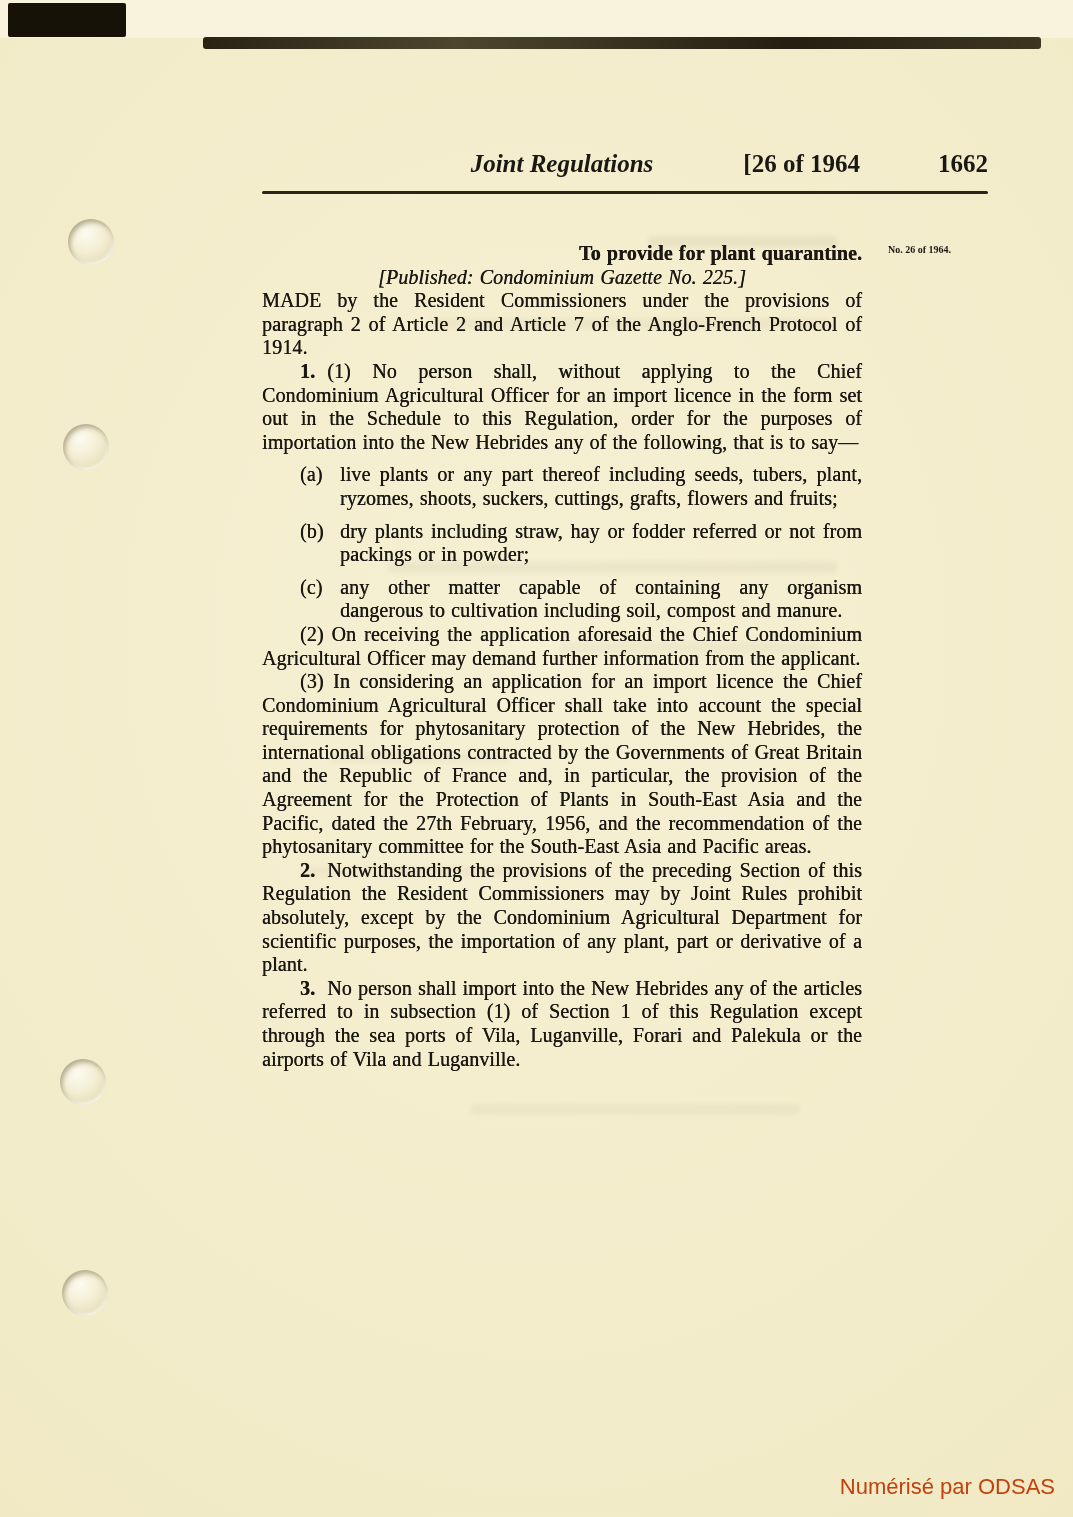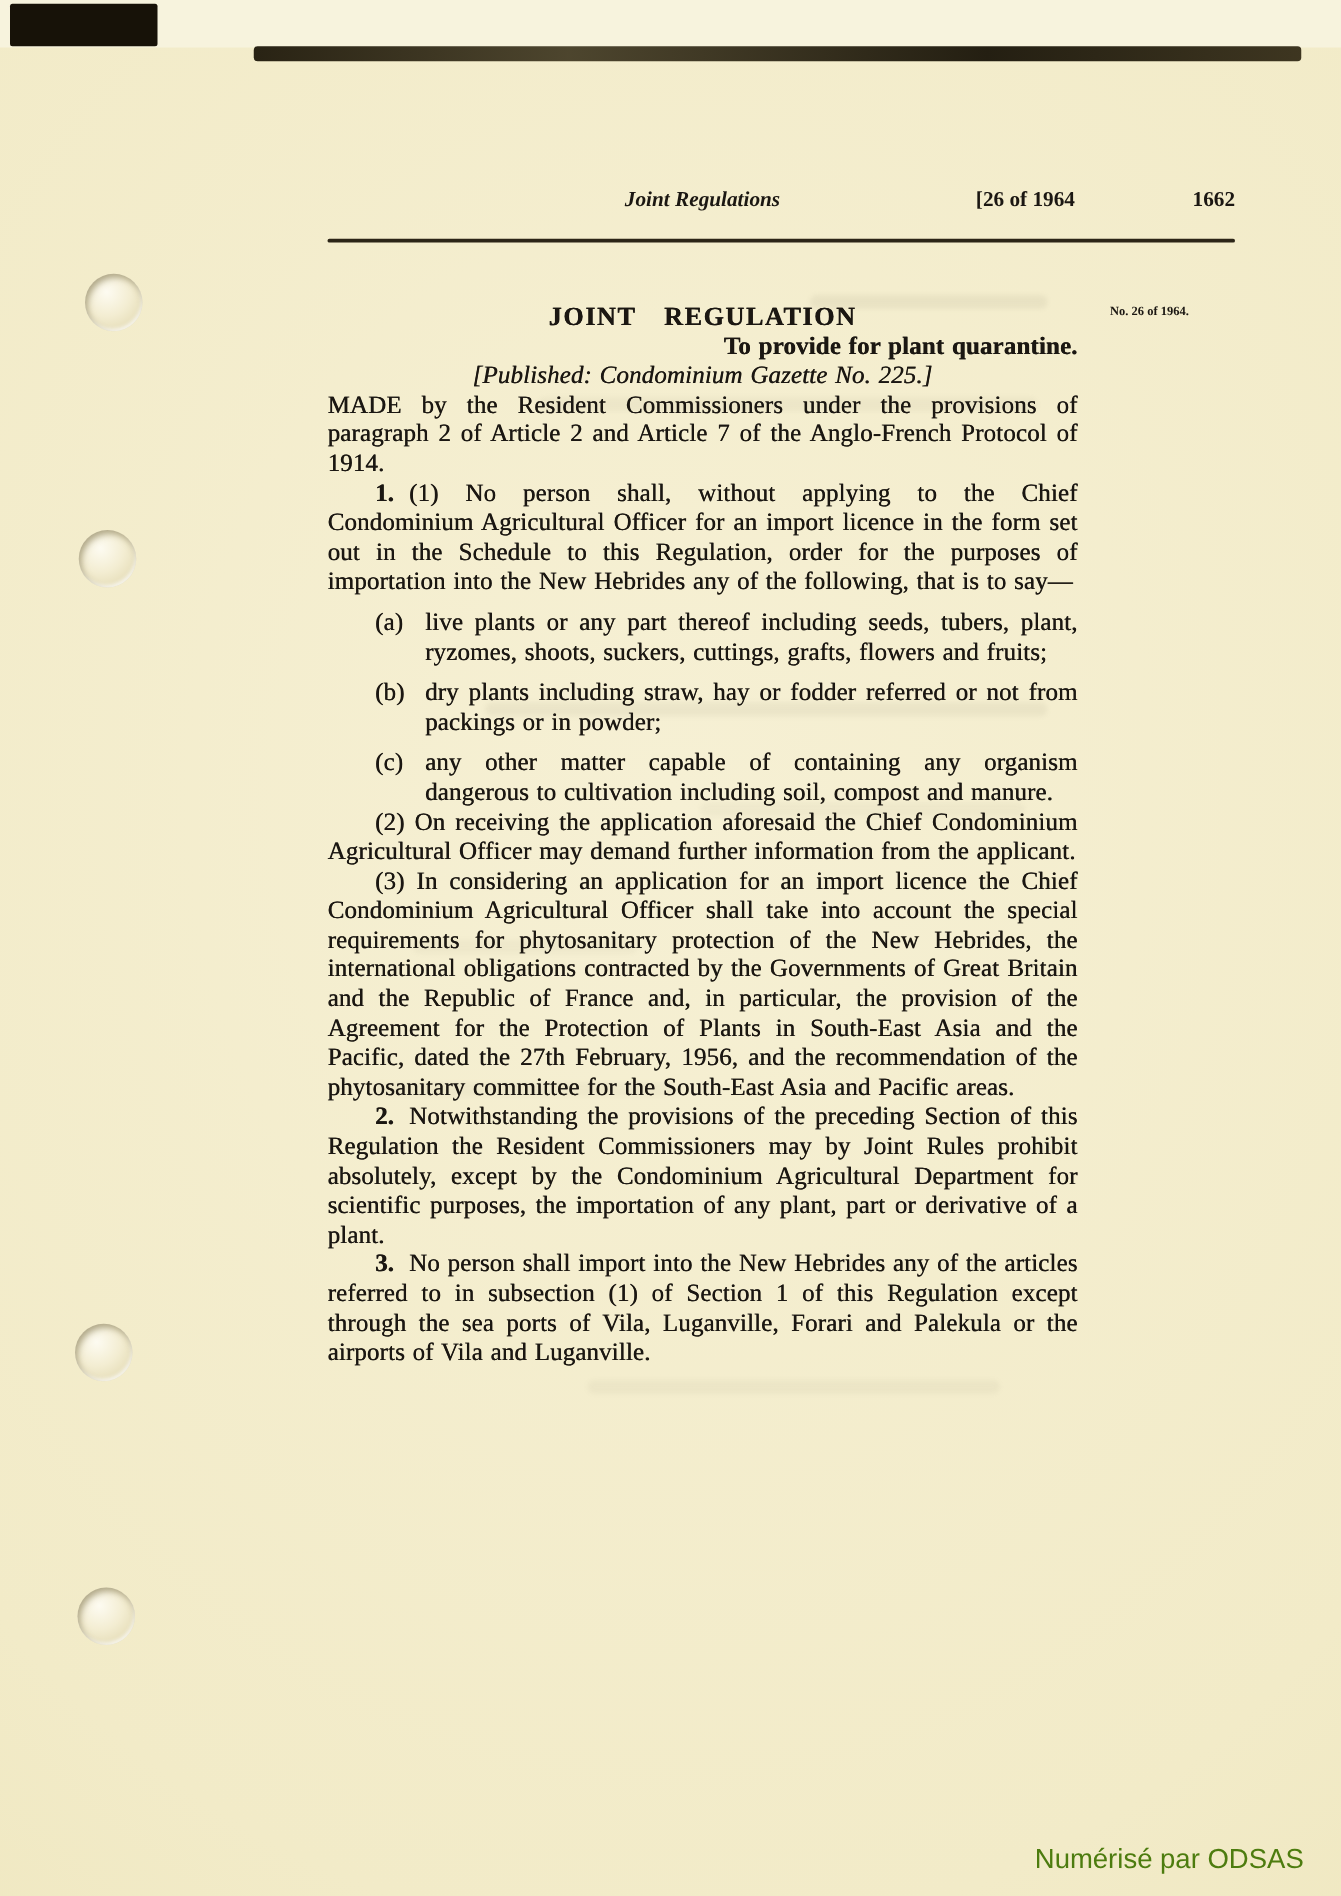--- a/index.html
+++ b/index.html
@@ -35,21 +35,21 @@
   .ghost { position: absolute; height: 11px; border-radius: 6px; background: #8a8468; filter: blur(2px); }
   .g1 { left: 648px; top: 236px; width: 190px; opacity: .10; }
   .g2 { left: 430px; top: 318px; width: 400px; opacity: .07; }
   .g3 { left: 388px; top: 562px; width: 450px; opacity: .09; }
   .g4 { left: 560px; top: 642px; width: 260px; opacity: .06; }
   .g5 { left: 330px; top: 752px; width: 180px; opacity: .06; }
   .g6 { left: 300px; top: 866px; width: 240px; opacity: .06; }
   .g7 { left: 470px; top: 1104px; width: 330px; opacity: .07; }
 
   
-  .hdr { position: absolute; left: 262px; top: 150px; width: 726px; height: 26px; font-size: 17px; }
+  .hdr { position: absolute; left: 262px; top: 150px; width: 726px; height: 26px; font-size: 25px; }
   .hdr-journal { position: absolute; left: 0; width: 600px; text-align: center; font-style: italic; font-weight: bold; }
   .hdr-issue { position: absolute; right: 128px; font-weight: bold; }
   .hdr-page { position: absolute; right: 0; font-weight: bold; }
   .hdr-rule { position: absolute; left: 262px; top: 191px; width: 726px; height: 3px; background: #2c2517; border-radius: 2px; }
 
   
   .side-note {
     position: absolute; left: 888px; top: 241px; width: 86px;
     font-weight: bold; font-size: 10px; line-height: 18px;
   }
@@ -72,23 +72,23 @@
   .para { margin-top: 13px; }
   .indent { text-indent: 38px; }
   .sect { margin-top: 21px; }
   .num { margin-right: 12px; font-weight: bold; }
   .tight { margin-top: 9px; }
   .li { position: relative; padding-left: 78px; margin-top: 9px; }
   .li .label { position: absolute; left: 38px; }
 
   
   .credit {
-    position: absolute; right: 30px; top: 1474px;
+    position: absolute; right: 18px; top: 1474px;
     font-family: "Liberation Sans", sans-serif;
-    font-size: 22px; color: #4d7c0f;
+    font-size: 22px; color: #c2410c;
   }
 </style>
 </head>
 <body>
 
 <div>
 
   <div class="top-band"></div>
   <div class="art-corner"></div>
   <div class="art-strip"></div>
@@ -109,21 +109,20 @@
   <header class="hdr">
     <span class="hdr-journal">Joint Regulations</span>
     <span class="hdr-issue">[26 of 1964</span>
     <span class="hdr-page">1662</span>
   </header>
   <div class="hdr-rule"></div>
 
   <aside class="side-note">No. 26 of 1964.</aside>
 
   <main class="col">
-    <h1 class="title">JOINT REGULATION</h1>
 
     <p class="purpose">To provide for plant quarantine.</p>
 
     <p class="published">[Published: Condominium Gazette No. 225.]</p>
 
     <p class="preamble">MADE by the Resident Commissioners under the provisions of paragraph 2 of Article 2 and Article 7 of the Anglo-French Protocol of 1914.</p>
 
     <p class="para indent sect"><b class="num">1.</b><span>(1) No person shall, without applying to the Chief Condominium Agricultural Officer for an import licence in the form set out in the Schedule to this Regulation, order for the purposes of importation into the New Hebrides any of the following, that is to say—</span></p>
 
     <div class="li">

